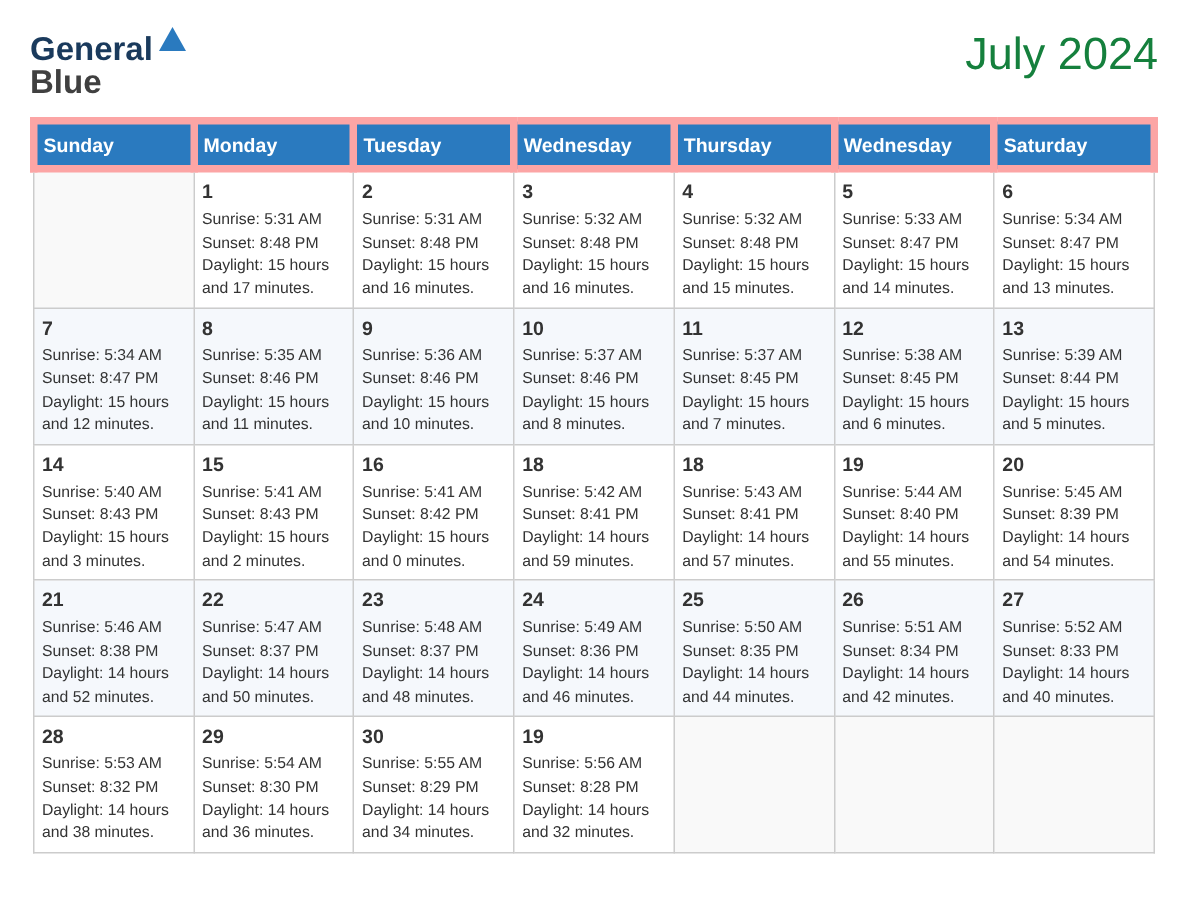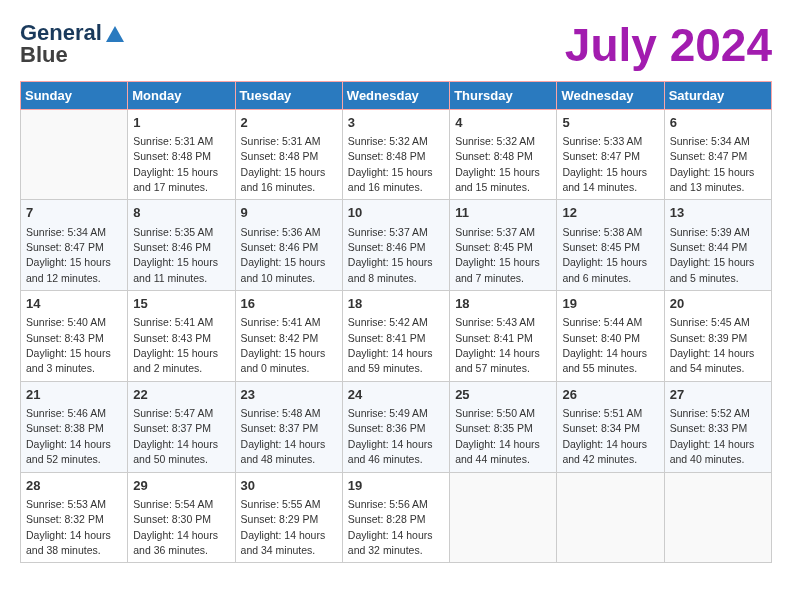--- a/index.html
+++ b/index.html
@@ -18,43 +18,43 @@
     }
     .logo {
       display: flex;
       flex-direction: column;
       align-items: flex-start;
     }
     .title-block {
       text-align: right;
     }
     .month-title {
-      font-size: 46px;
-      font-weight: bold;
-      color: #a21caf;
+      font-size: 30px;
+      font-weight: normal;
+      color: #15803d;
       line-height: 1.1;
     }
     .location {
       font-size: 16px;
       color: #333;
       margin-top: 2px;
     }
     table {
       width: 100%;
       border-collapse: collapse;
       font-size: 11px;
     }
     thead tr th {
       background-color: #2a7abf;
       color: #fff;
       padding: 6px 4px;
       text-align: left;
       font-size: 13px;
       font-weight: bold;
-      border: 1px solid #fca5a5;
+      border: 5px solid #fca5a5;
     }
     tbody tr td {
       border: 1px solid #ccc;
       vertical-align: top;
       padding: 4px 5px;
       width: 14.28%;
       min-height: 70px;
       height: 80px;
       color: #333;
       line-height: 1.4;
@@ -77,21 +77,21 @@
     }
     .empty-cell {
       background: #f9f9f9 !important;
     }
   </style>
 </head>
 <body>
 
 <div class="header">
   <div class="logo">
-    <div style="display:flex;align-items:flex-end;gap:2px;">
+    <div style="display:flex;align-items:flex-start;gap:2px;">
       <span style="font-size:22px;font-weight:bold;color:#1a3a5c;">General</span>
       <svg width="22" height="22" viewBox="0 0 22 22" style="margin-top:-4px;">
         <polygon points="11,2 20,18 2,18" fill="#2a7abf"></polygon>
       </svg>
     </div>
     <span style="font-size:22px;font-weight:bold;color:#404040;margin-top:-4px;">Blue</span>
   </div>
   <div class="title-block">
     <div class="month-title">July 2024</div>
   </div>

